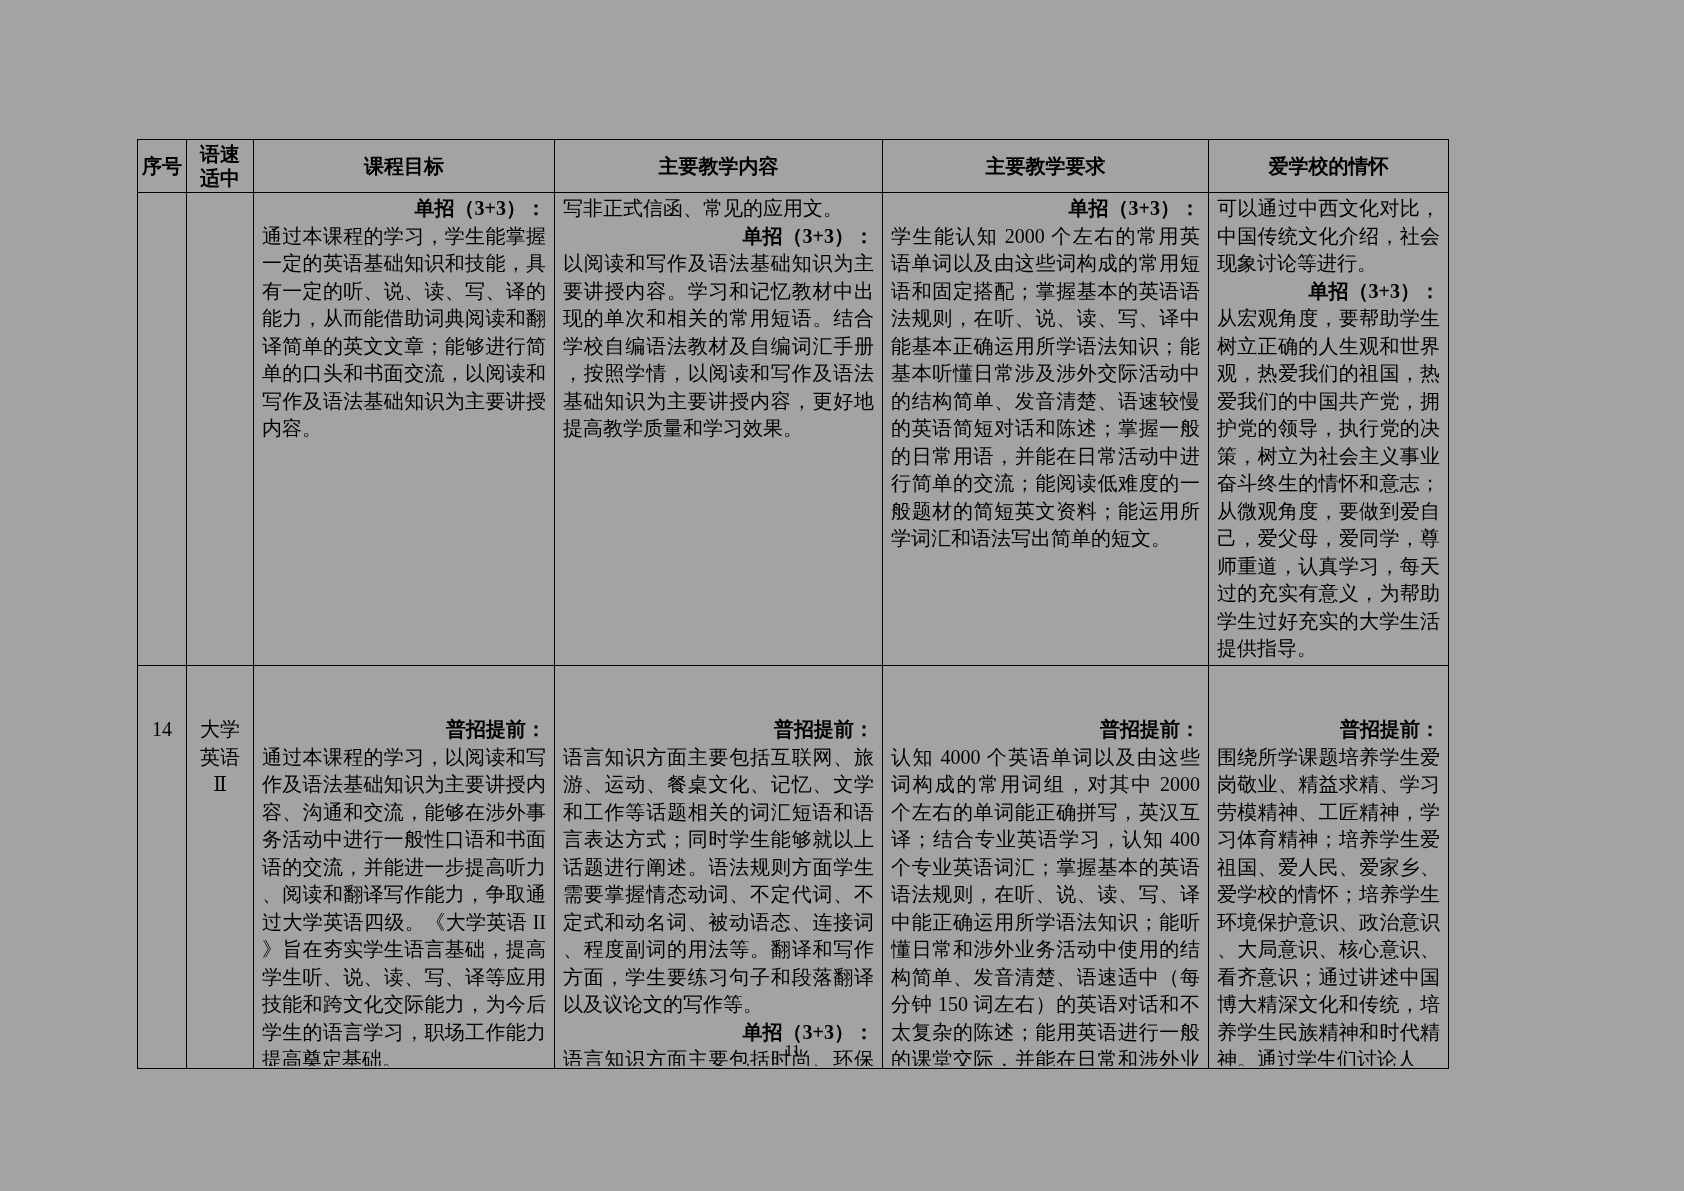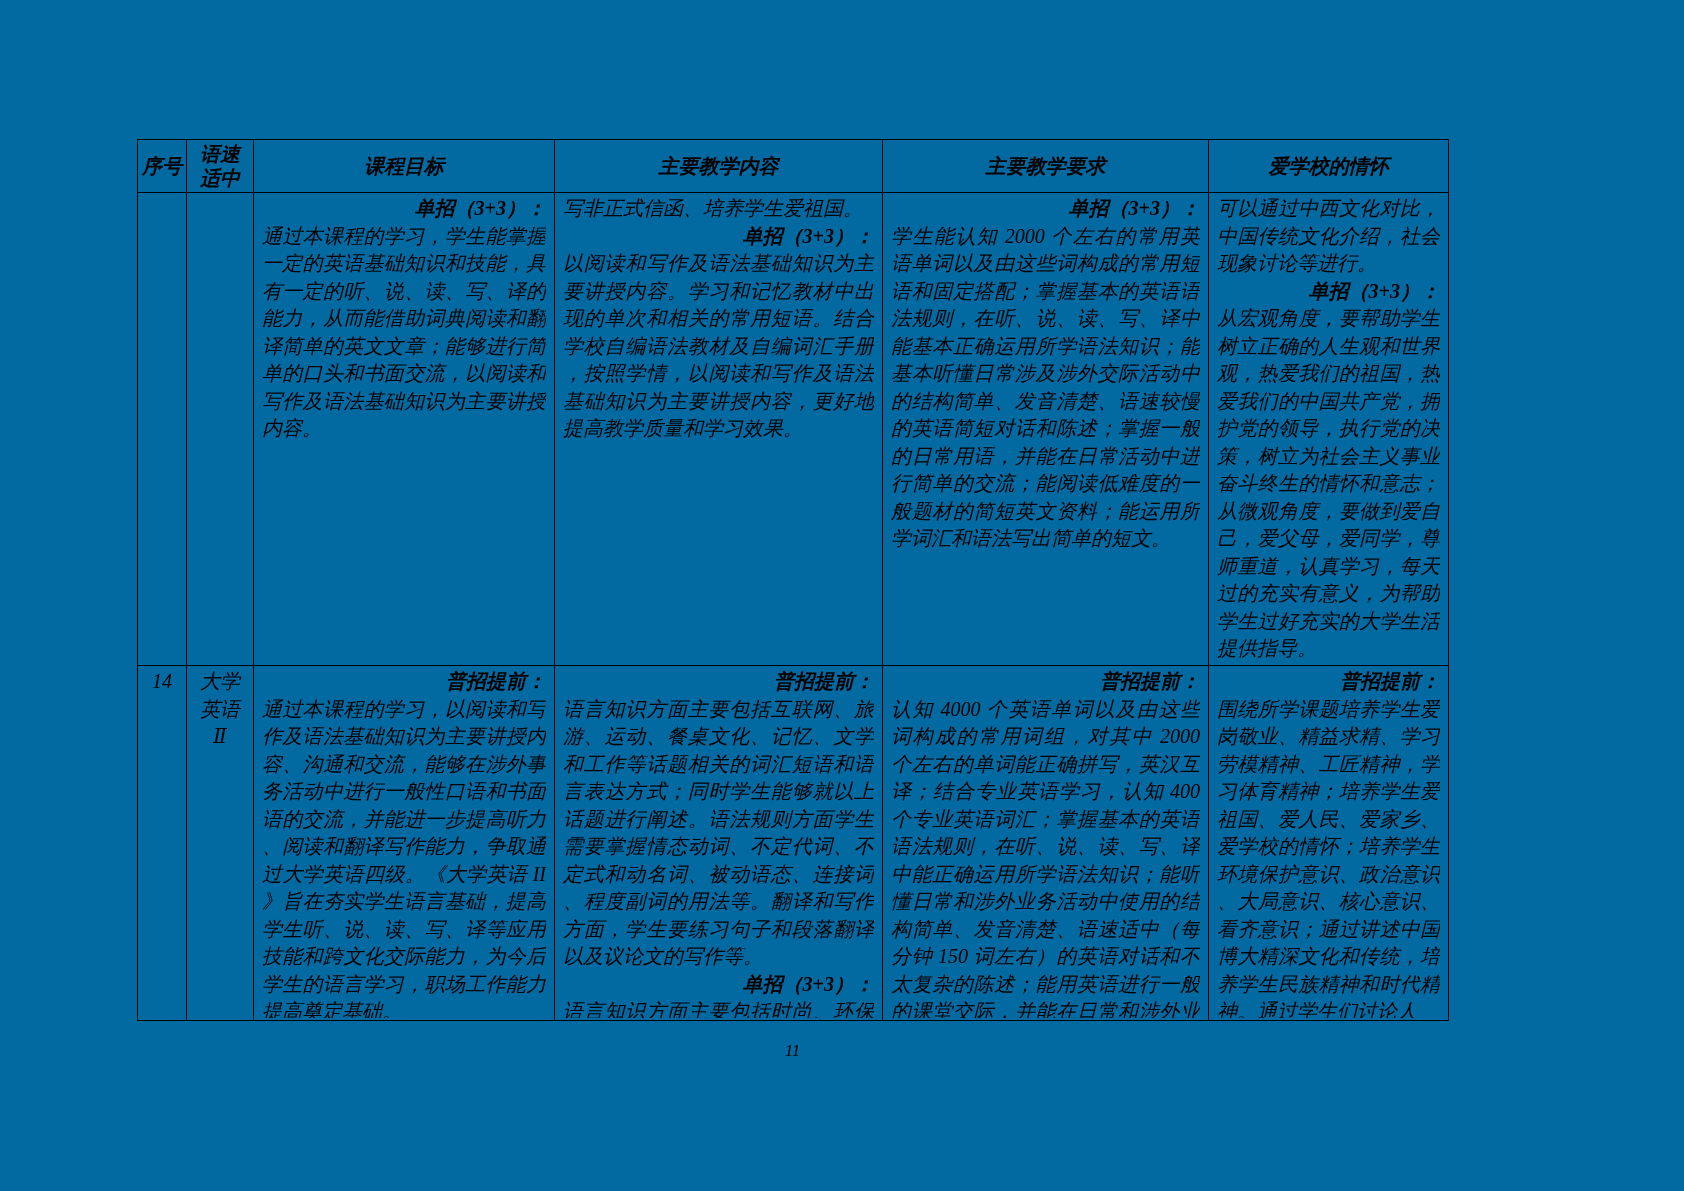--- a/index.html
+++ b/index.html
@@ -1,21 +1,21 @@
 <!DOCTYPE html>
 <html><head>
 <meta charset="utf-8">
 <style>
   html,body{margin:0;padding:0;}
   body{
     width:1684px;height:1191px;background:#ffffff;color:#000;
     font-family:"Liberation Serif","DejaVu Serif",serif;
     position:relative;overflow:hidden;
   }
-  .doc-page{position:absolute;inset:0;background:#0369a1;font-style:italic;}
+  .doc-page{position:absolute;inset:0;background:#a3a3a3;}
   table.course{
     position:absolute;left:137px;top:139px;width:1311px;
     border-collapse:collapse;table-layout:fixed;
   }
   col.c-seq{width:49px;}
   col.c-course{width:67px;}
   col.c-obj{width:301px;}
   col.c-content{width:328px;}
   col.c-req{width:326px;}
   col.c-ideo{width:240px;}
@@ -26,21 +26,21 @@
     vertical-align:top;
     overflow:hidden;
   }
   th{
     font-weight:bold;text-align:center;vertical-align:middle;
     line-height:24px;height:45px;padding:2px 6px;
   }
   th.hdr-narrow{text-align:center;padding:2px 4px;}
   td .cellbox{overflow:hidden;}
   tr.r0 td .cellbox{height:468px;}
-  tr.r1 td .cellbox{height:350px;}
+  tr.r1 td .cellbox{height:350px;margin-top:48px;}
   td.mid{vertical-align:middle;text-align:center;line-height:27.5px;}
   td.mid .cellbox{height:auto;overflow:visible;}
   .blk-h{
     font-weight:bold;text-align:right;line-height:27.5px;
     white-space:nowrap;
   }
   .blk-p{
     text-align:justify;text-justify:inter-character;line-height:27.5px;
     word-break:break-all;line-break:anywhere;
   }
@@ -82,21 +82,21 @@
             <div class="cellbox"></div>
           </td>
         <td>
             <div class="cellbox">
               <div class="blk-h">单招（3+3）：</div>
               <div class="blk-p">通过本课程的学习，学生能掌握一定的英语基础知识和技能，具有一定的听、说、读、写、译的能力，从而能借助词典阅读和翻译简单的英文文章；能够进行简单的口头和书面交流，以阅读和写作及语法基础知识为主要讲授内容。</div>
             </div>
           </td>
         <td>
             <div class="cellbox">
-              <div class="blk-p">写非正式信函、培养学生爱祖国。</div>
+              <div class="blk-p">写非正式信函、常见的应用文。</div>
               <div class="blk-h">单招（3+3）：</div>
               <div class="blk-p">以阅读和写作及语法基础知识为主要讲授内容。学习和记忆教材中出现的单次和相关的常用短语。结合学校自编语法教材及自编词汇手册，按照学情，以阅读和写作及语法基础知识为主要讲授内容，更好地提高教学质量和学习效果。</div>
             </div>
           </td>
         <td>
             <div class="cellbox">
               <div class="blk-h">单招（3+3）：</div>
               <div class="blk-p">学生能认知 2000 个左右的常用英语单词以及由这些词构成的常用短语和固定搭配；掌握基本的英语语法规则，在听、说、读、写、译中能基本正确运用所学语法知识；能基本听懂日常涉及涉外交际活动中的结构简单、发音清楚、语速较慢的英语简短对话和陈述；掌握一般的日常用语，并能在日常活动中进行简单的交流；能阅读低难度的一般题材的简短英文资料；能运用所学词汇和语法写出简单的短文。</div>
             </div>
           </td>

